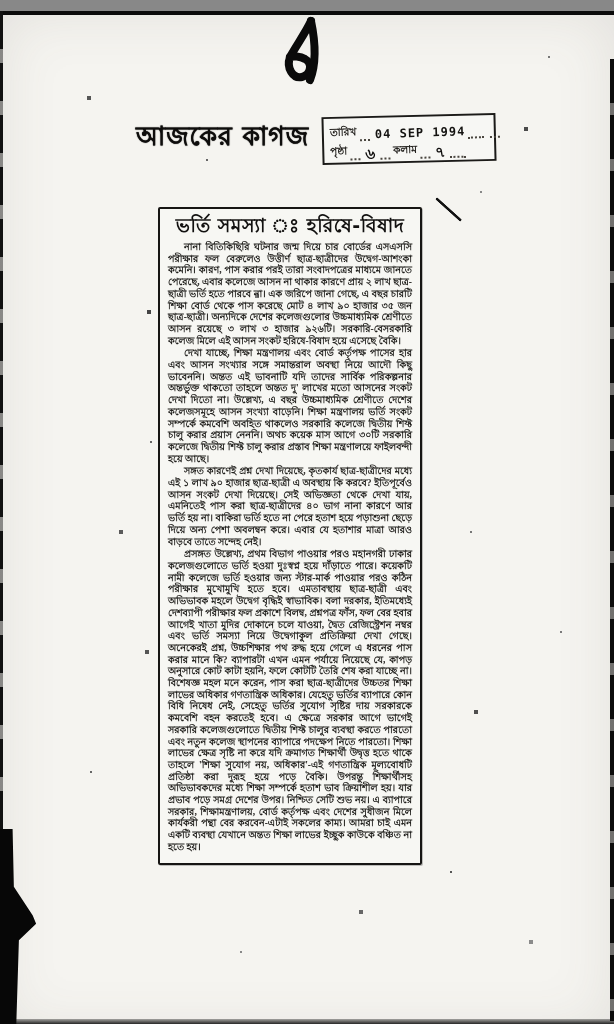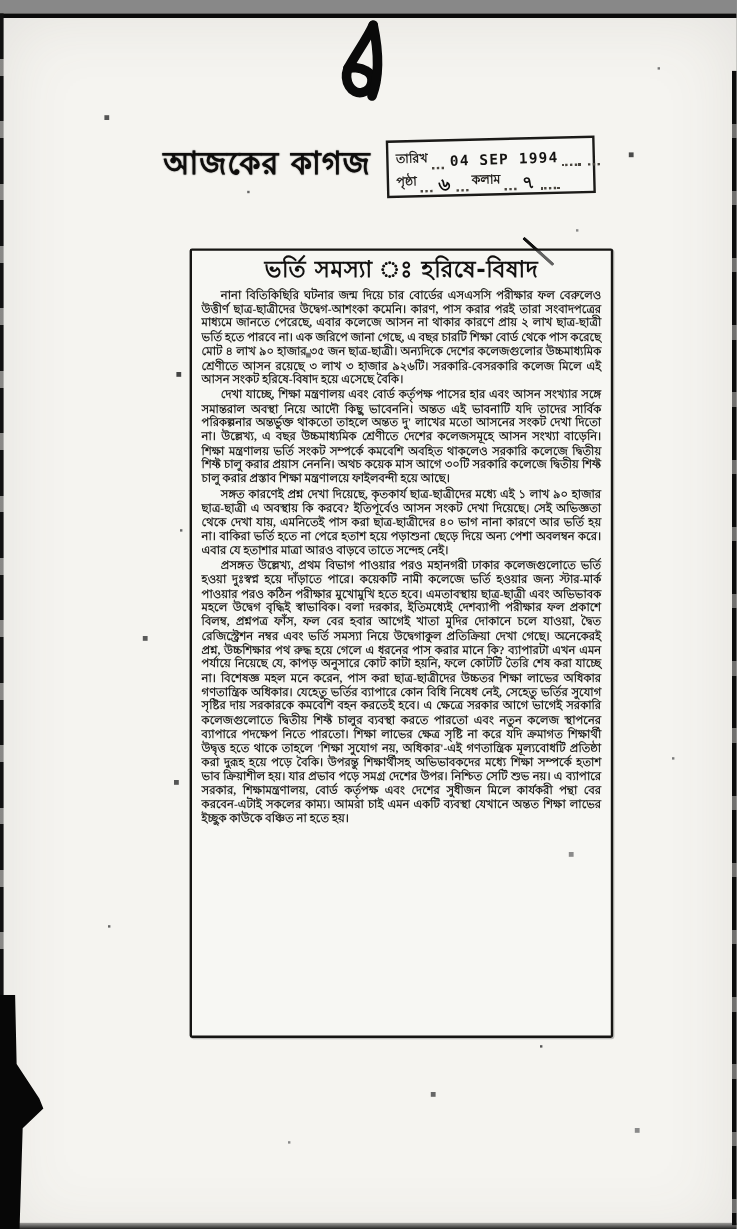--- a/index.html
+++ b/index.html
@@ -35,21 +35,21 @@
     color:#23211e;height:19px;white-space:nowrap;}
   .stamp-label{flex:none;}
   .leader{flex:none;border-bottom:2px dotted #4a463f;height:11px;margin:0 3px;}
   .l-sm{width:10px;} .l-md{width:16px;}
   .stamp-date{font-family:"DejaVu Sans Mono","Liberation Mono",monospace;
     font-weight:bold;font-size:12px;letter-spacing:1px;color:#141311;
     transform:rotate(-.6deg);margin-left:2px;}
   .hand-digit{font-size:15px;font-weight:bold;color:#0f0e0d;transform:rotate(-8deg);
     font-family:"DejaVu Sans",sans-serif;margin:0 2px;line-height:12px;}
   
-  .article-box{position:absolute;left:158px;top:196px;width:353px;height:658px;
+  .article-box{position:absolute;left:158px;top:196px;width:264px;height:658px;
     border:2px solid #161513;border-radius:2px;box-sizing:border-box;
     padding:3px 8px 4px;overflow:hidden;background:rgba(252,251,248,.35);
     box-shadow:1px 1px 0 rgba(20,20,20,.25);}
   .headline{font-size:19px;font-weight:bold;text-align:center;color:#121110;
     margin:1px 0 4px;letter-spacing:.5px;line-height:24px;
     font-family:"DejaVu Sans","Liberation Sans",sans-serif;}
   .body-text p{font-size:9.6px;line-height:11.7px;text-align:justify;
     text-indent:16px;margin:0 0 1px;color:#201f1c;font-weight:bold;}
   .slash-mark{position:absolute;left:437px;top:186px;width:34px;height:0;
     border-top:3px solid #121212;transform:rotate(42deg);transform-origin:left top;

